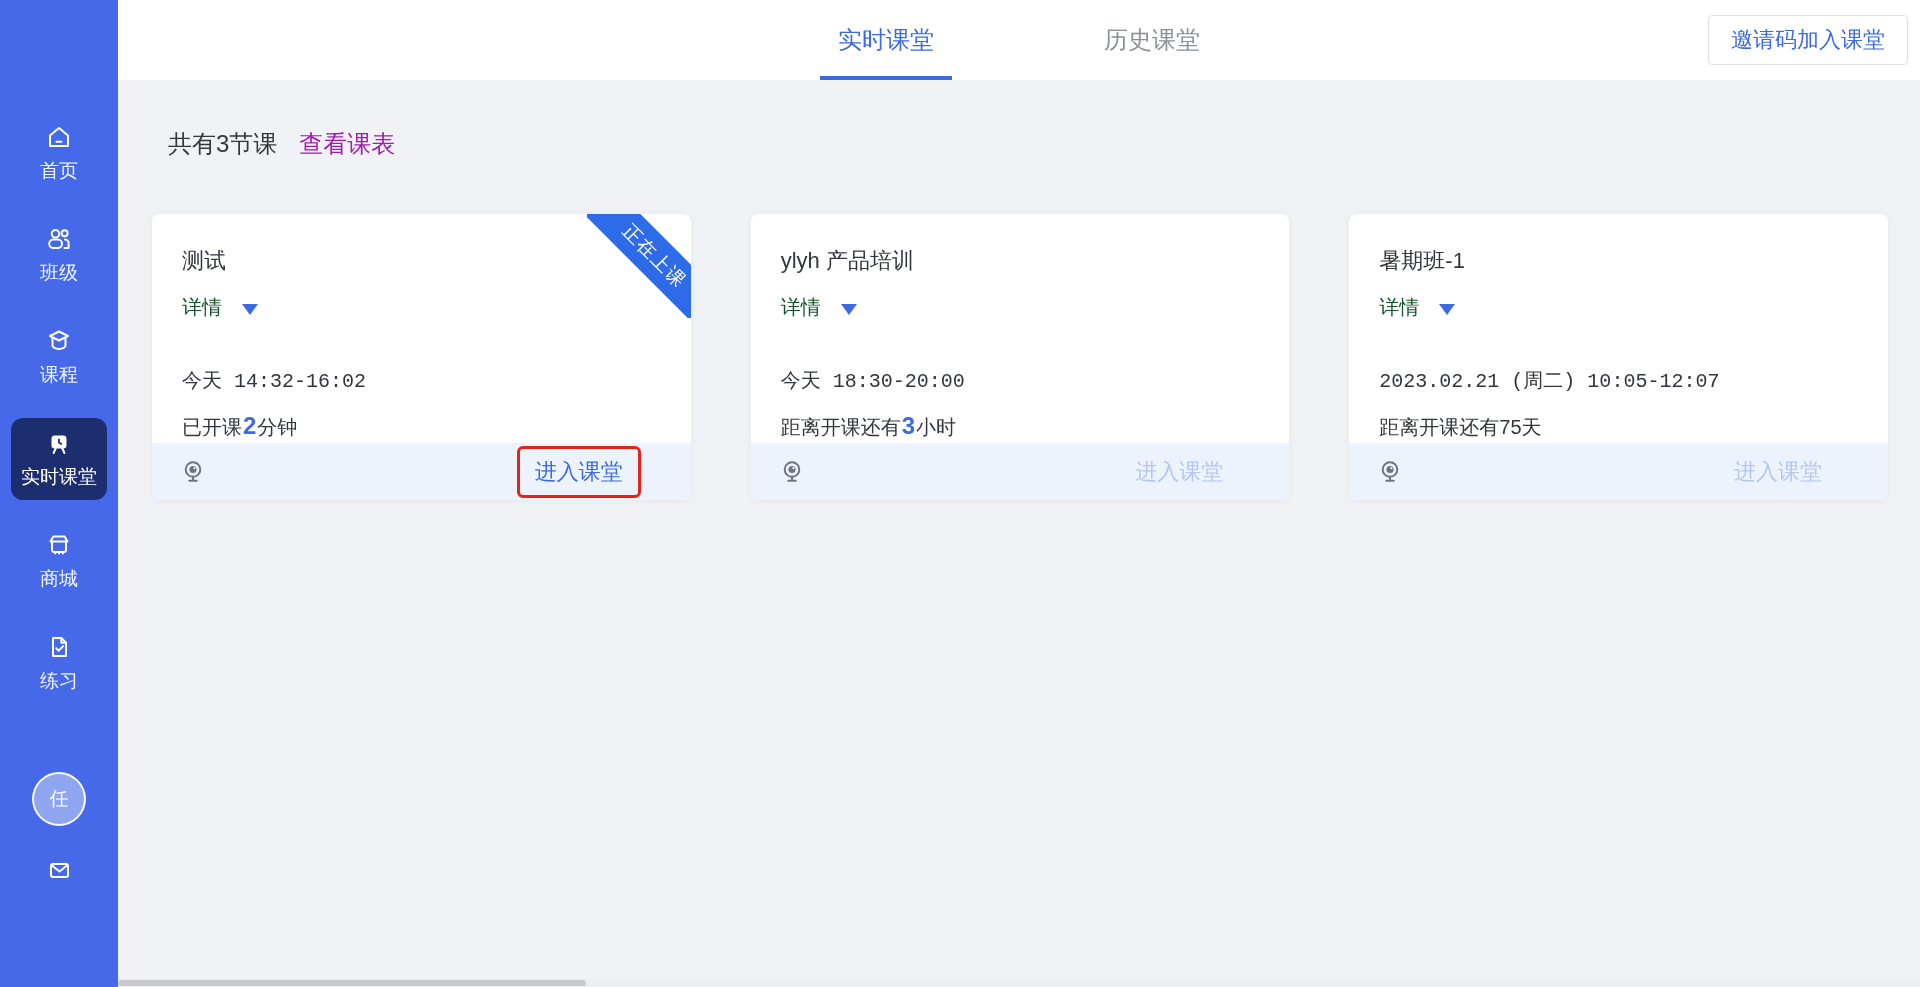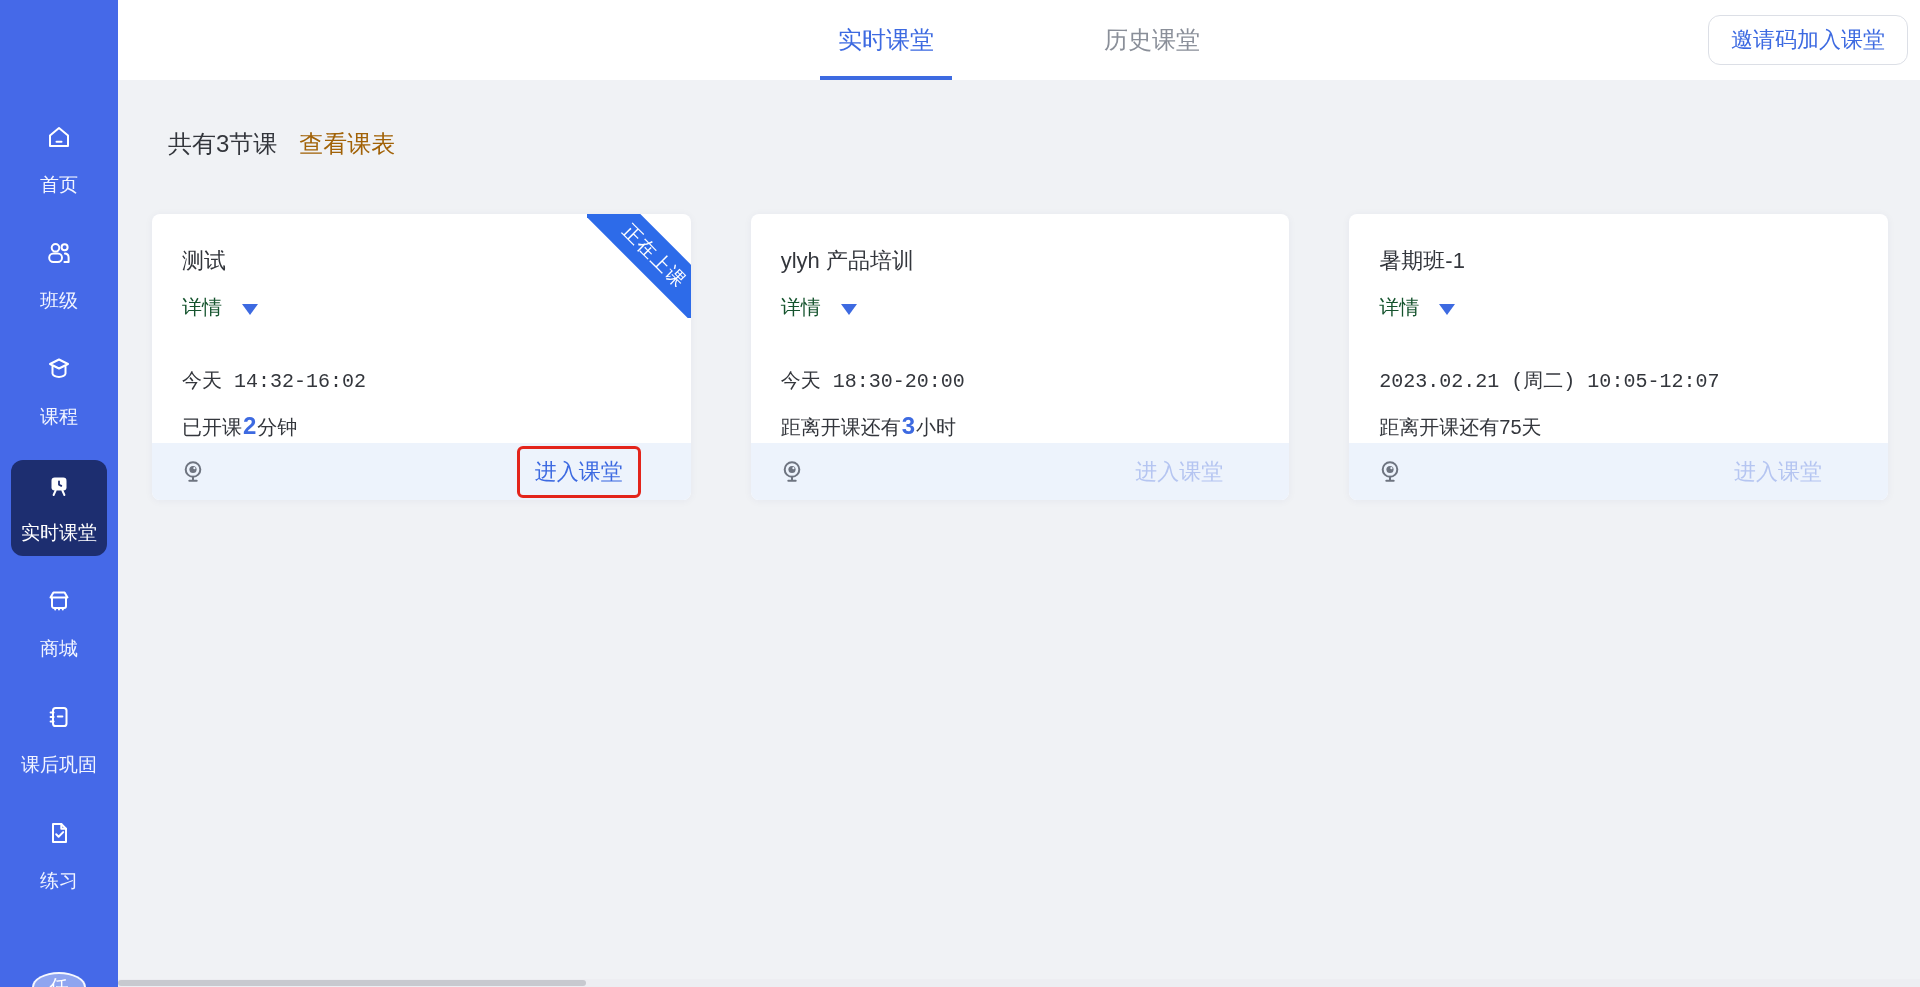--- a/index.html
+++ b/index.html
@@ -4,50 +4,50 @@
 <style>
   * { margin:0; padding:0; box-sizing:border-box; }
   html,body { width:1920px; height:987px; overflow:hidden;
     font-family:"Liberation Sans","DejaVu Sans",sans-serif; }
   body { display:flex; background:#F0F2F5; }
 
   
   .sidebar { width:118px; height:987px; background:#4569E8; flex:none;
     display:flex; flex-direction:column; align-items:center; padding-top:112px; }
   .nav-item { width:96px; display:flex; flex-direction:column; align-items:center;
-    gap:23px; padding:11px 0 12px; border-radius:12px; margin-bottom:20px;
+    gap:9px; padding:11px 0 12px; border-radius:12px; margin-bottom:20px;
     color:#F2F5FF; font-size:19px; cursor:pointer; text-align:center; line-height:22px; }
   .nav-item.active { background:#1D2E70; color:#FFFFFF; }
   .nav-item svg { display:block; }
   .avatar { width:54px; height:54px; border-radius:50%; background:#8FA5F0;
     border:2px solid rgba(255,255,255,.92); color:#fff; font-size:19px;
     display:flex; align-items:center; justify-content:center; margin-top:48px; cursor:pointer; }
   .mail-btn { margin-top:30px; cursor:pointer; }
 
   
   .main { flex:1; display:flex; flex-direction:column; height:987px; }
 
   .header { position:relative; height:80px; background:#FFFFFF; flex:none; }
   .tabs { position:absolute; left:50%; transform:translateX(-50%); top:0; height:100%;
     display:flex; gap:170px; }
   .tab { position:relative; height:100%; display:flex; align-items:center;
     font-size:24px; color:#8A8F99; cursor:pointer; }
   .tab.active { color:#3D6AE1; }
   .tab.active::after { content:""; position:absolute; left:-18px; right:-18px;
     bottom:0; height:4px; background:#3D6AE1; }
   .invite-btn { position:absolute; right:12px; top:50%; transform:translateY(-50%);
-    background:#fff; border:1px solid #DCDFE6; border-radius:12px; color:#3D6AE1;
+    background:#fff; border:1px solid #DCDFE6; border-radius:4px; color:#3D6AE1;
     font-size:22px; padding:9px 22px; cursor:pointer;
     font-family:"Liberation Sans","DejaVu Sans",sans-serif; }
 
   .content { flex:1; background:#F0F2F5; position:relative; padding:36px 32px 0 34px; }
 
   .count-row { display:flex; align-items:baseline; gap:22px; margin-left:16px;
     font-size:24px; color:#33363C;margin-top:12px; }
-  .schedule-link { color:#a16207; cursor:pointer; }
+  .schedule-link { color:#a21caf; cursor:pointer; }
 
   
   .cards { display:flex; gap:60px; margin-top:54px; }
   .card { flex:1; height:286px; background:#fff; border-radius:8px; position:relative;
     display:flex; flex-direction:column; overflow:hidden;
     box-shadow:0 1px 8px rgba(31,45,97,.05); }
   .card-body { padding:32px 30px 0; }
   .card-title { font-size:22px; color:#33363C; }
   .detail-row { margin-top:18px; display:flex; align-items:center; gap:20px;
     color:#14532d; font-size:20px; width:fit-content; cursor:pointer; }
@@ -124,30 +124,20 @@
     <svg width="28" height="28" viewBox="0 0 28 28">
       <g fill="none" stroke="#fff" stroke-width="2" stroke-linecap="round" stroke-linejoin="round">
         <path d="M8.4 5.5 h11.2 l2.9 5 H5.5 Z"></path>
         <path d="M7 10.5 V19 a1.9 1.9 0 0 0 1.9 1.9 H19.1 A1.9 1.9 0 0 0 21 19 V10.5"></path>
         <path d="M10.2 20.9 v1.6 M14 20.9 v1.6 M17.8 20.9 v1.6"></path>
       </g>
     </svg>
     <span>商城</span>
   </div>
 
-  <div class="nav-item">
-    <svg width="28" height="28" viewBox="0 0 28 28">
-      <g fill="none" stroke="#fff" stroke-width="2" stroke-linecap="round" stroke-linejoin="round">
-        <rect x="8" y="5" width="13.5" height="18" rx="2.6"></rect>
-        <path d="M5.6 9.5 h3 M5.6 14 h3 M5.6 18.5 h3"></path>
-        <path d="M12.8 13.6 h4.6"></path>
-      </g>
-    </svg>
-    <span>课后巩固</span>
-  </div>
 
   <div class="nav-item">
     <svg width="28" height="28" viewBox="0 0 28 28">
       <g fill="none" stroke="#fff" stroke-width="2" stroke-linecap="round" stroke-linejoin="round">
         <path d="M8 5 h8.3 L21 9.7 V23 H8 Z"></path>
         <path d="M16.3 5 V9.7 H21"></path>
         <path d="M11.2 15.3 l2.4 2.4 4.6-4.6"></path>
       </g>
     </svg>
     <span>练习</span>

